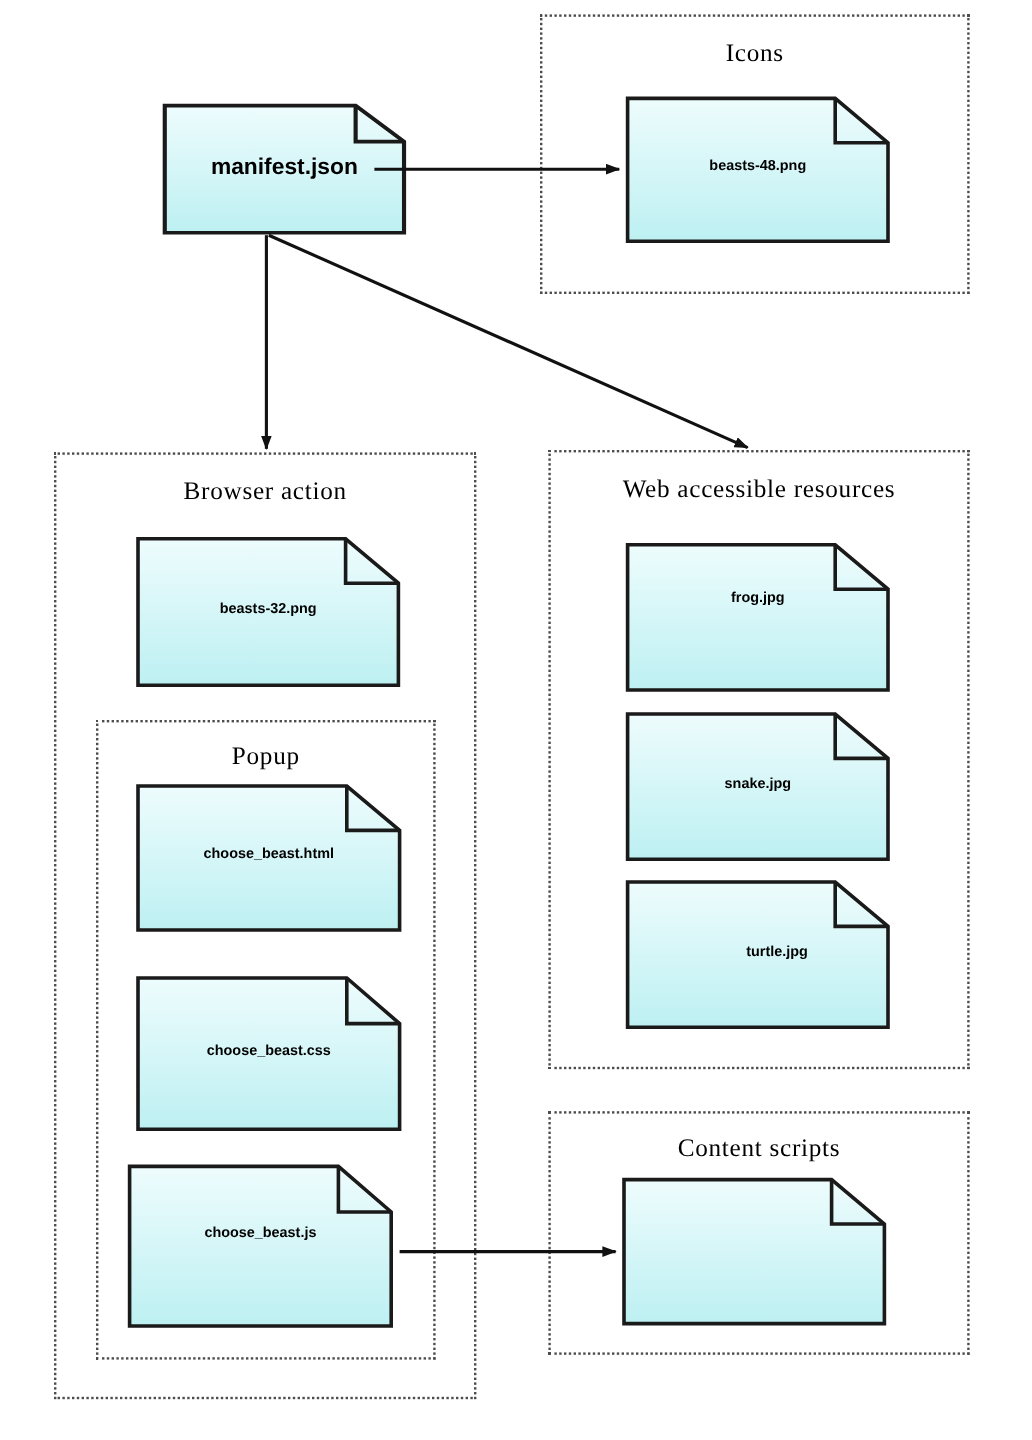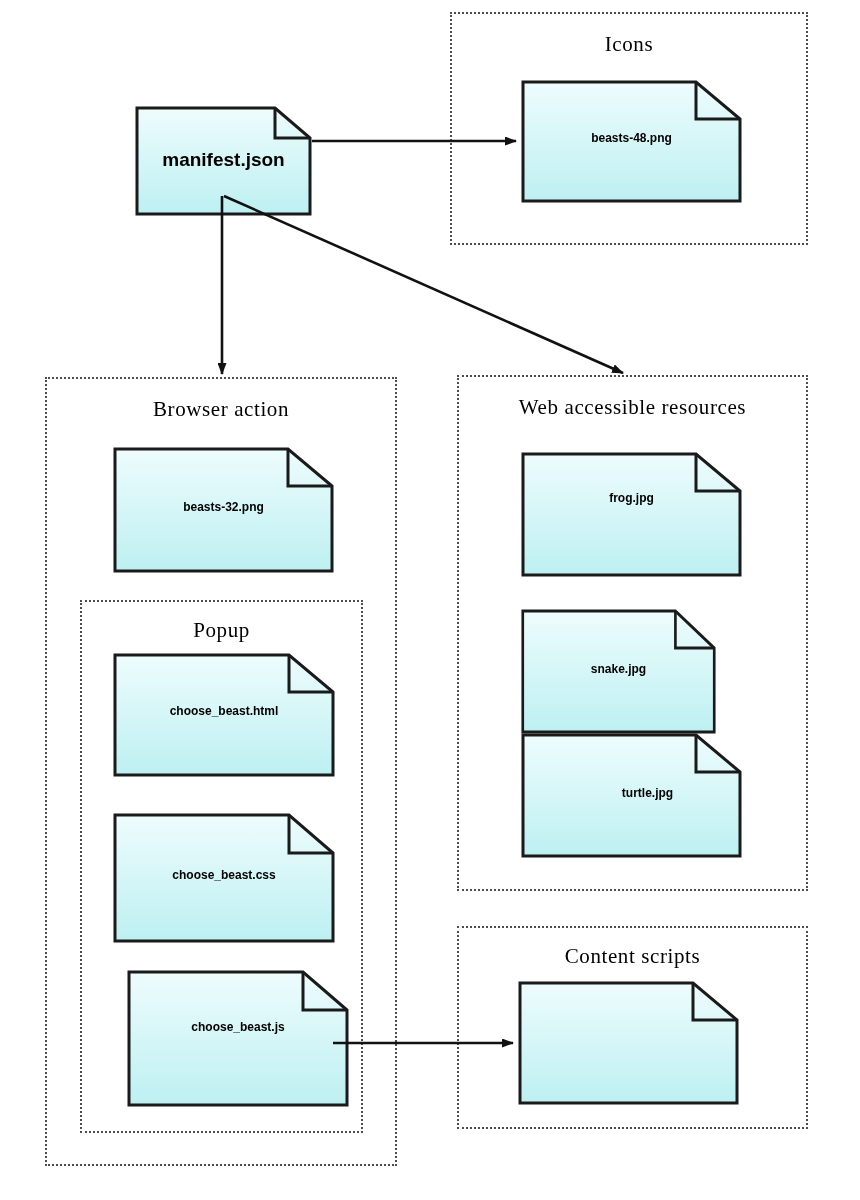--- a/index.html
+++ b/index.html
@@ -95,21 +95,21 @@
   </div>
 
   <div class="group" style="left:457px; top:375px; width:351px; height:516px;">
     <div class="group-label" style="top:18px;">Web accessible resources</div>
   </div>
 
   <div class="group" style="left:457px; top:926px; width:351px; height:203px;">
     <div class="group-label" style="top:16px;">Content scripts</div>
   </div>
 
-  <div class="node" style="left:135px; top:86px; width:177px; height:110px;margin-top:20px;">
+  <div class="node" style="left:135px; top:86px; width:204px; height:110px;">
     <svg viewBox="0 0 177 110" preserveAspectRatio="none">
       <defs>
         <linearGradient id="g1" x1="0" y1="0" x2="0" y2="1">
           <stop offset="0%" stop-color="#eefcfd"></stop>
           <stop offset="100%" stop-color="#bdf0f2"></stop>
         </linearGradient>
       </defs>
       <path d="M2,2 L140,2 L175,32 L175,108 L2,108 Z" fill="url(#g1)" stroke="#1a1a1a" stroke-width="3" stroke-linejoin="miter"></path>
       <path d="M140,2 L140,32 L175,32" fill="none" stroke="#1a1a1a" stroke-width="3"></path>
     </svg>
@@ -165,21 +165,21 @@
           <stop offset="0%" stop-color="#eefcfd"></stop>
           <stop offset="100%" stop-color="#bdf0f2"></stop>
         </linearGradient>
       </defs>
       <path d="M2,2 L176,2 L220,40 L220,128 L2,128 Z" fill="url(#g5)" stroke="#1a1a1a" stroke-width="3" stroke-linejoin="miter"></path>
       <path d="M176,2 L176,40 L220,40" fill="none" stroke="#1a1a1a" stroke-width="3"></path>
     </svg>
     <div class="node-label" style="top:55px;">choose_beast.css</div>
   </div>
 
-  <div class="node" style="left:127px; top:970px; width:222px; height:137px;">
+  <div class="node" style="left:106px; top:970px; width:222px; height:137px;">
     <svg viewBox="0 0 222 137" preserveAspectRatio="none">
       <defs>
         <linearGradient id="g6" x1="0" y1="0" x2="0" y2="1">
           <stop offset="0%" stop-color="#eefcfd"></stop>
           <stop offset="100%" stop-color="#bdf0f2"></stop>
         </linearGradient>
       </defs>
       <path d="M2,2 L176,2 L220,40 L220,135 L2,135 Z" fill="url(#g6)" stroke="#1a1a1a" stroke-width="3" stroke-linejoin="miter"></path>
       <path d="M176,2 L176,40 L220,40" fill="none" stroke="#1a1a1a" stroke-width="3"></path>
     </svg>
@@ -193,21 +193,21 @@
           <stop offset="0%" stop-color="#eefcfd"></stop>
           <stop offset="100%" stop-color="#bdf0f2"></stop>
         </linearGradient>
       </defs>
       <path d="M2,2 L175,2 L219,39 L219,123 L2,123 Z" fill="url(#g7)" stroke="#1a1a1a" stroke-width="3" stroke-linejoin="miter"></path>
       <path d="M175,2 L175,39 L219,39" fill="none" stroke="#1a1a1a" stroke-width="3"></path>
     </svg>
     <div class="node-label" style="top:39px;">frog.jpg</div>
   </div>
 
-  <div class="node" style="left:521px; top:593px; width:195px; height:125px;margin-top:16px;">
+  <div class="node" style="left:521px; top:593px; width:221px; height:125px;">
     <svg viewBox="0 0 221 125" preserveAspectRatio="none">
       <defs>
         <linearGradient id="g8" x1="0" y1="0" x2="0" y2="1">
           <stop offset="0%" stop-color="#eefcfd"></stop>
           <stop offset="100%" stop-color="#bdf0f2"></stop>
         </linearGradient>
       </defs>
       <path d="M2,2 L175,2 L219,39 L219,123 L2,123 Z" fill="url(#g8)" stroke="#1a1a1a" stroke-width="3" stroke-linejoin="miter"></path>
       <path d="M175,2 L175,39 L219,39" fill="none" stroke="#1a1a1a" stroke-width="3"></path>
     </svg>

